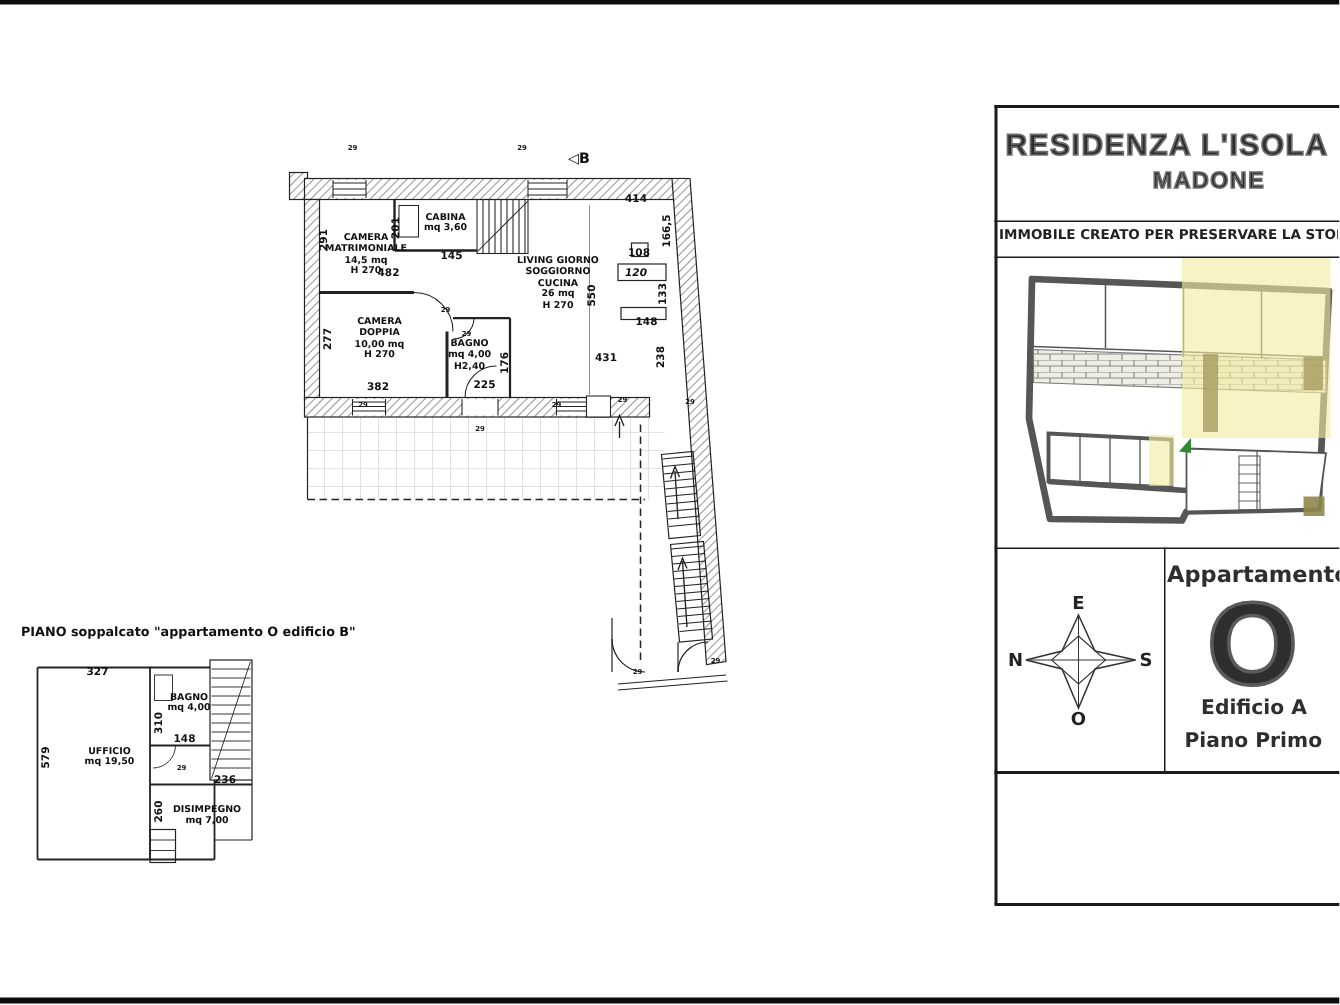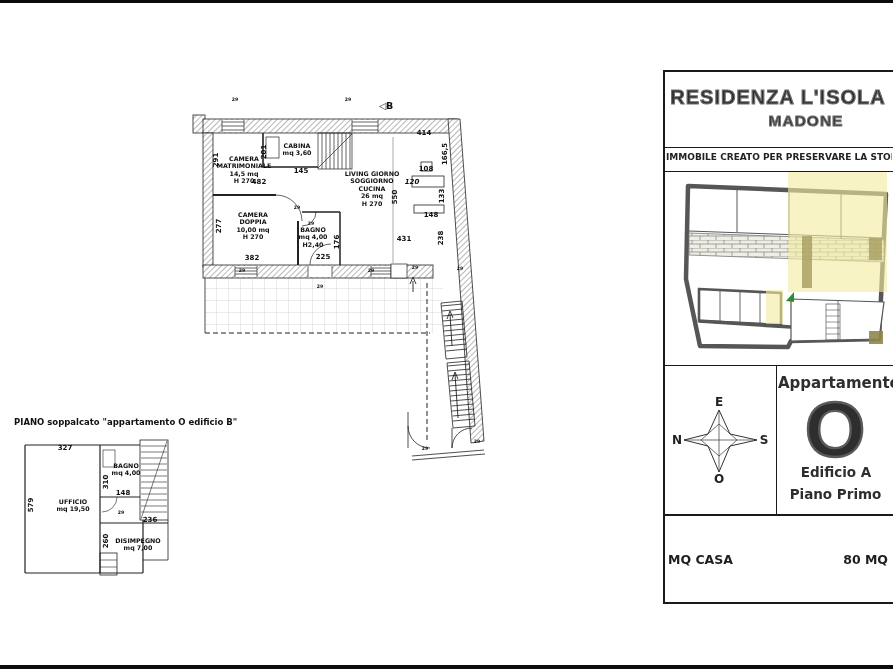--- a/index.html
+++ b/index.html
@@ -171,21 +171,21 @@
 mq 7,00</div>
     <div class="plan-label left" style="left: 14px; top: 422px; font-size: 8.5px;">PIANO soppalcato "appartamento O edificio B"</div>
     <div class="plan-label" style="left: 386px; top: 106px; font-size: 9.5px;">◁B</div>
     <div class="plan-label" style="left: 388px; top: 133px; font-size: 7px; margin-left: 36px;">414</div>
     <div class="plan-label rot" style="left: 216px; top: 160px; font-size: 7px;">291</div>
     <div class="plan-label rot" style="left: 264px; top: 152px; font-size: 7px;">201</div>
     <div class="plan-label" style="left: 301px; top: 171px; font-size: 7px;">145</div>
     <div class="plan-label" style="left: 259px; top: 182px; font-size: 7px;">482</div>
     <div class="plan-label rot" style="left: 445px; top: 154px; font-size: 7px;">166,5</div>
     <div class="plan-label" style="left: 426px; top: 169px; font-size: 7px;">108</div>
-    <div class="plan-label" style="left: 412px; top: 182px; font-size: 7px; font-style: italic;">120</div>
+    <div class="plan-label" style="left: 424px; top: 182px; font-size: 7px; font-style: italic;">120</div>
     <div class="plan-label rot" style="left: 442px; top: 196px; font-size: 7px;">133</div>
     <div class="plan-label rot" style="left: 395px; top: 197px; font-size: 7px;">550</div>
     <div class="plan-label" style="left: 431px; top: 215px; font-size: 7px;">148</div>
     <div class="plan-label rot" style="left: 219px; top: 226px; font-size: 7px;">277</div>
     <div class="plan-label" style="left: 404px; top: 239px; font-size: 7px;">431</div>
     <div class="plan-label rot" style="left: 441px; top: 238px; font-size: 7px;">238</div>
     <div class="plan-label" style="left: 252px; top: 258px; font-size: 7px;">382</div>
     <div class="plan-label" style="left: 323px; top: 257px; font-size: 7px;">225</div>
     <div class="plan-label rot" style="left: 337px; top: 242px; font-size: 7px;">176</div>
     <div class="plan-label" style="left: 65px; top: 448px; font-size: 7px;">327</div>
@@ -265,18 +265,14 @@
   <div class="compass-letter" style="left:764px;top:440px;">S</div>
   <div class="compass-letter" style="left:719px;top:479px;">O</div>
   <div class="compass-letter" style="left:677px;top:440px;">N</div>
 
   <div class="tb-text" style="left:778px;top:374px;width:115px;font-size:15px;">Appartamento</div>
   <div class="tb-text outline-text" style="left:778px;top:390px;width:115px;font-size:78px;line-height:1;-webkit-text-stroke:2.4px #5a5a5a;">O</div>
   <div class="tb-text" style="left:778px;top:464px;width:116px;font-size:13.5px;">Edificio A</div>
   <div class="tb-text" style="left:778px;top:486px;width:115px;font-size:13.5px;">Piano Primo</div>
 
   <div id="area-table">
-    <div class="area-row">
-      <span>MQ CASA</span>
-      <span>80 MQ</span>
-    </div>
   </div>
 </div>
 
 </body></html>

